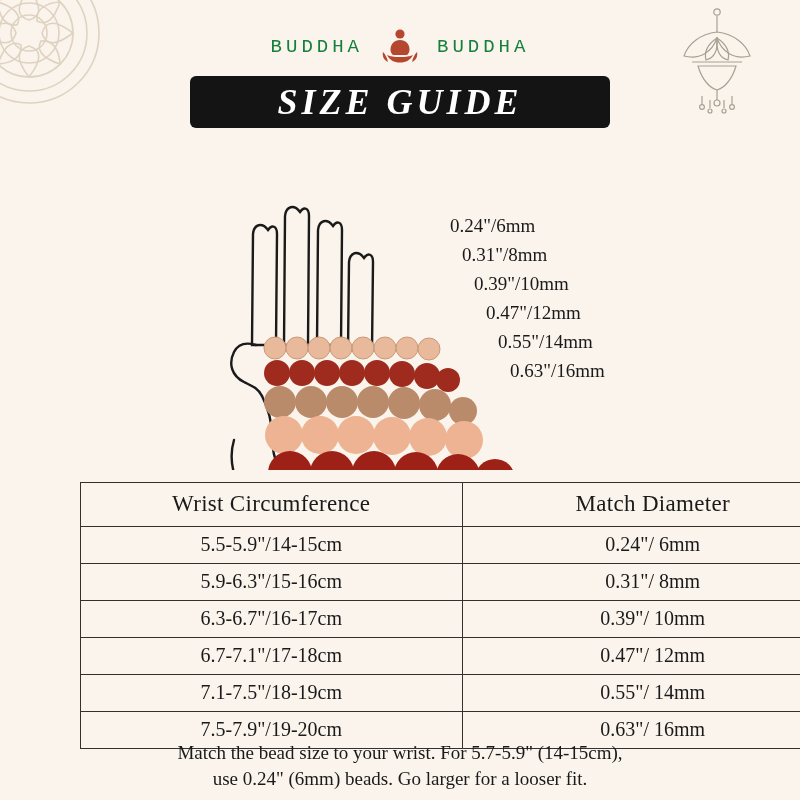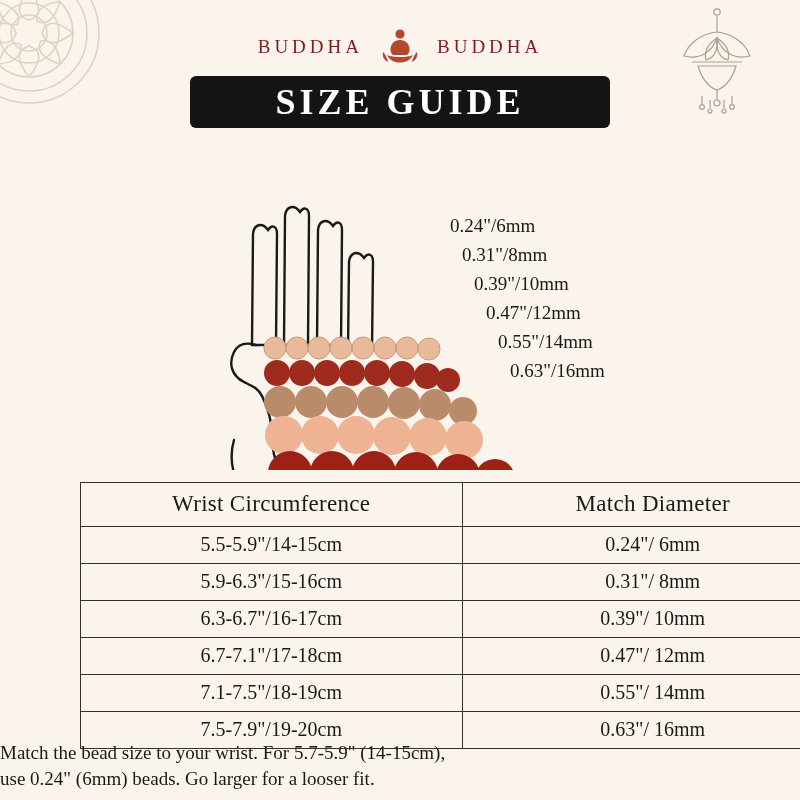--- a/index.html
+++ b/index.html
@@ -39,24 +39,24 @@
     position: absolute;
     top: 24px;
     left: 0;
     right: 0;
     display: flex;
     align-items: center;
     justify-content: center;
     gap: 14px;
   }
   .brand-word {
-    font-family: Liberation Serif, serif;
+    font-family: Liberation Mono, monospace;
     font-size: 19px;
     letter-spacing: 4px;
-    color: #7f1d1d;
+    color: #15803d;
     font-weight: 400;
   }
   .brand-logo {
     width: 46px;
     height: 46px;
     flex: 0 0 auto;
   }
 
   
   .title-banner {
@@ -71,20 +71,21 @@
     display: flex;
     align-items: center;
     justify-content: center;
   }
   .title-banner .title-text {
     color: #ffffff;
     font-size: 36px;
     letter-spacing: 4px;
     font-weight: 700;
     font-family: "Liberation Serif", serif;
+    font-style: italic;
   }
 
   
   .illustration {
     position: absolute;
     top: 130px;
     left: 0;
     width: 800px;
     height: 340px;
   }
@@ -133,21 +134,21 @@
   }
   .size-table col.c1 { width: 50%; }
   .size-table col.c2 { width: 50%; }
 
   
   .footer-note {
     position: absolute;
     top: 740px;
     left: 0;
     width: 800px;
-    text-align: left;
+    text-align: center;
     font-family: "Liberation Serif", serif;
     font-size: 19px;
     line-height: 26px;
     color: #1a1a1a;
   }
   .footer-note div { display: block; }
 </style>
 </head>
 <body>
 

